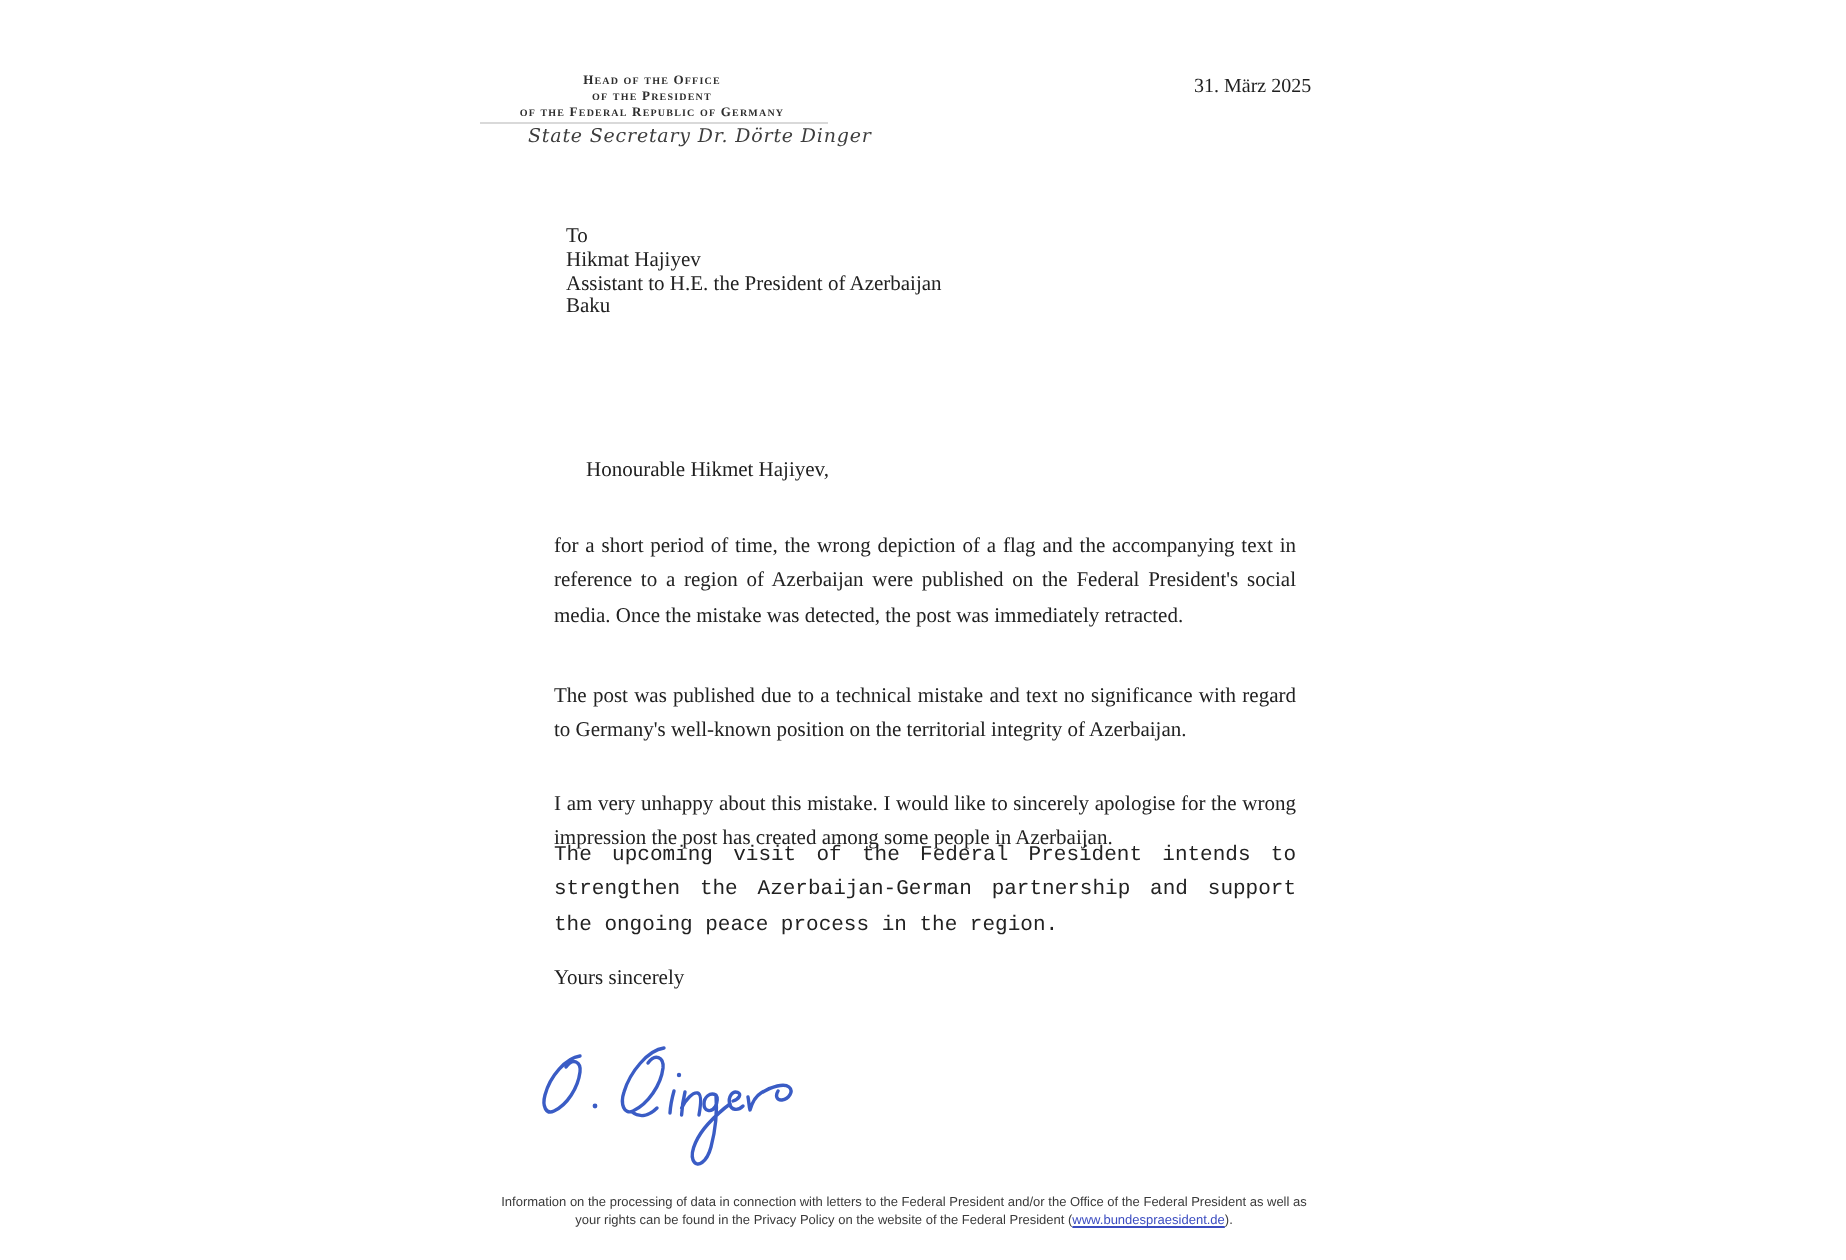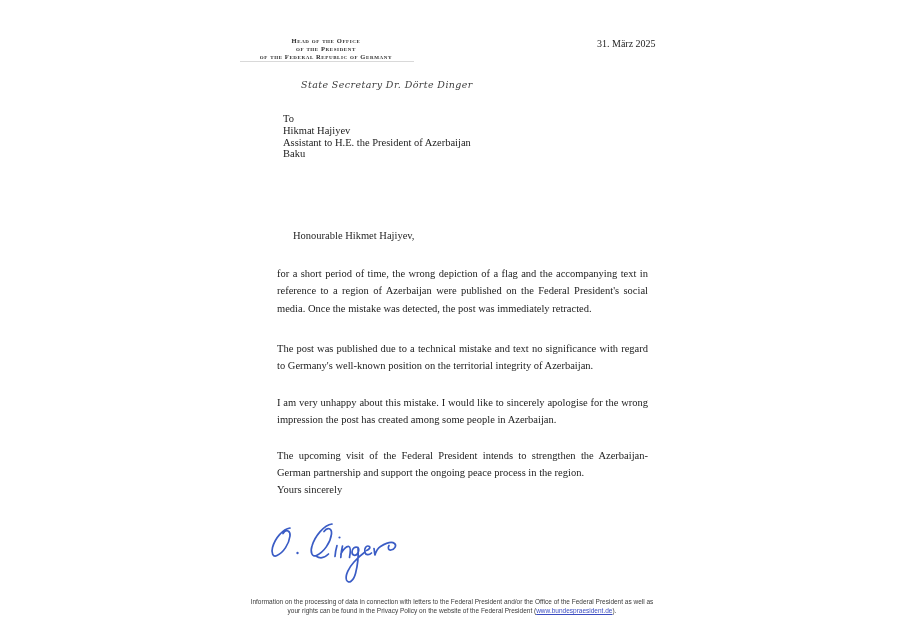--- a/index.html
+++ b/index.html
@@ -26,27 +26,26 @@
     letter-spacing: 0.6px;
     color: #2e2e2e;
   }
   .letterhead-rule {
     position: absolute;
     left: 240px; top: 61px; width: 174px; height: 1px;
     background: #d9d9d9;
   }
   .secretary {
     position: absolute;
-    left: 264px; top: 79px;
+    left: 264px; top: 63px;
     font-family: "DejaVu Serif", serif;
     font-style: italic;
     font-size: 9.5px;
     letter-spacing: 0.4px;
     color: #3d3d3d;
-    margin-left: 37px;
   }
 
   .date {
     position: absolute;
     left: 597px; top: 38px;
     font-size: 10px;
     color: #1f1f1f;
   }
 
   .recipient {
@@ -68,21 +67,21 @@
     left: 277px; width: 371px;
     margin: 0;
     font-size: 10.5px;
     line-height: 17.3px;
     text-align: justify;
     color: #222222;
   }
   .p1 { top: 265px; }
   .p2 { top: 340px; }
   .p3 { top: 394px; }
-  .p4 { top: 447px; }
+  .p4 { top: 420px; font-family: Liberation Mono, monospace; }
 
   .closing {
     position: absolute;
     left: 277px; top: 484px;
     font-size: 10.5px;
   }
 
   .signature {
     position: absolute;
     left: 262px; top: 512px;

